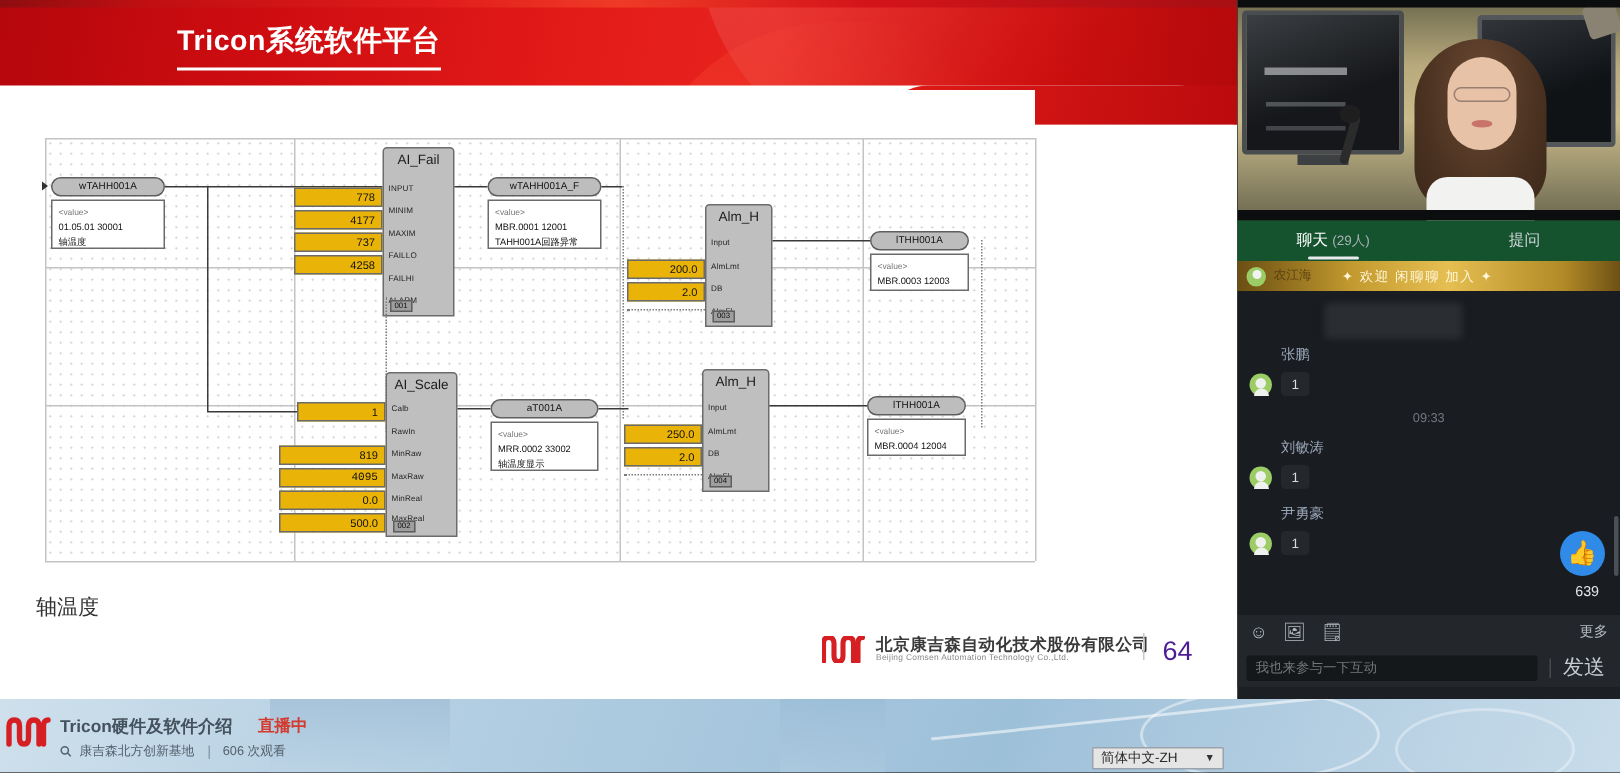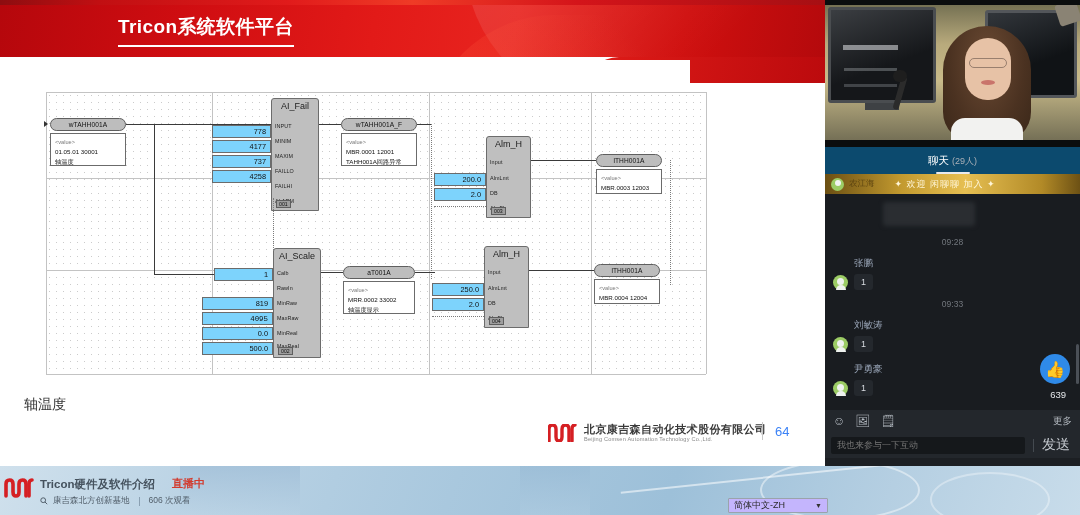--- a/index.html
+++ b/index.html
@@ -51,21 +51,21 @@
   }
   .slide-title {
     position: absolute; left: 118px; top: 14px;
     font-size: 19px; font-weight: bold; color: #ffffff;
     letter-spacing: 0.4px; z-index: 5;
     border-bottom: 2px solid #ffffff; padding-bottom: 5px;
   }
 
   
   .diagram {
-    position: absolute; left: 0; top: 88px; width: 788px; height: 300px; margin-left: 16px;
+    position: absolute; left: 0; top: 88px; width: 788px; height: 300px;
   }
   .grid {
     position: absolute; left: 30px; top: 4px; width: 660px; height: 282px;
     background-image:
       radial-gradient(circle, #b9b9b9 0.6px, transparent 0.7px);
     background-size: 7px 7px;
     opacity: .75;
   }
   .vline { position:absolute; width:1px; background:#c3c3c3; }
   .hline { position:absolute; height:1px; background:#c3c3c3; }
@@ -85,21 +85,21 @@
     font-size: 5.4px; color: #1f1f1f; letter-spacing:.1px;
     white-space: nowrap;
   }
   .fb-tag {
     position: absolute; bottom: 2px; left: 4px;
     font-size: 5.2px; color: #101010; background:#9e9e9e;
     border:1px solid #5e5e5e; padding: 0 2px;
   }
 
   .numbox {
-    position: absolute; background: #7dd3fc; border: 1px solid #6b6b6b;
+    position: absolute; background: #eab308; border: 1px solid #6b6b6b;
     font-size: 7.4px; color: #111; text-align: right;
     padding-right: 4px; line-height: 12px; height: 13px;
   }
 
   .tagpill {
     position: absolute; height: 13px; background:#bdbdbd;
     border:1px solid #5f5f5f; border-radius: 7px;
     font-size: 6.6px; color:#111; text-align:center; line-height:12px;
     letter-spacing:.1px;
   }
@@ -132,21 +132,21 @@
     font-size:11px; font-weight:bold; color:#3a3a3a; letter-spacing:.4px;
   }
   .corp-en {
     position:absolute; left:584px; top:436px;
     font-size:5.6px; color:#8a8a8a; letter-spacing:.2px;
   }
   .footer-div {
     position:absolute; left:762px; top:422px; width:1px; height:18px; background:#c8c8c8;
   }
   .page-no {
-    position:absolute; left:775px; top:424px; font-size:13px; color:#3b82f6;
+    position:absolute; left:775px; top:424px; font-size:18px; color:#4c1d95;
   }
 
   
   #right {
     position:absolute; left:825px; top:0; width:255px; height:466px;
     background:#1c1f23;
   }
   .video {
     position:absolute; left:0; top:0; width:255px; height:147px;
     background:#10140f; overflow:hidden;
@@ -177,21 +177,21 @@
     background:#2b2b2b; transform: rotate(16deg); border-radius:3px;}
   .v-mic-h { position:absolute; left:68px; top:70px; width:14px; height:12px;
     background:#1e1e1e; border-radius:7px; }
   .v-bar-top { position:absolute; left:0; top:0; width:255px; height:5px; background:#0b0d0e; }
   .v-bar-bot { position:absolute; left:0; bottom:0; width:255px; height:7px; background:#0b0d0e; }
   .v-boom { position:absolute; left:232px; top:2px; width:22px; height:22px;
     background:#8a8374; border-radius:3px; transform:rotate(-18deg); }
 
   .chat-tabs {
     position:absolute; left:0; top:147px; width:255px; height:27px;
-    background:#0c4a6e; display:flex; align-items:center;flex-direction:column;
+    background:#14532d; display:flex; align-items:center;
   }
   .chat-tab {
     flex:1; text-align:center; font-size:10.5px; color:#cfd4da; position:relative;
     line-height:27px; cursor:pointer;
   }
   .chat-tab.active { color:#ffffff; }
   .chat-tab.active::after{
     content:""; position:absolute; left:50%; bottom:1px; transform:translateX(-50%);
     width:34px; height:2px; background:#e8eaed; border-radius:1px;
   }
@@ -269,22 +269,22 @@
   .bb-art2{position:absolute;left:520px;top:-20px;width:70px;height:85px;background:linear-gradient(180deg,rgba(150,185,212,.85),rgba(215,232,243,.2));}
   .bb-art3{position:absolute;left:760px;top:-6px;width:160px;height:60px;border:2px solid rgba(255,255,255,.45);border-radius:50%;}
   .bb-art4{position:absolute;left:930px;top:6px;width:120px;height:55px;border:2px solid rgba(255,255,255,.35);border-radius:50%;}
   .bb-art5{position:absolute;left:620px;top:10px;width:300px;height:2px;background:rgba(255,255,255,.55);transform:rotate(-6deg);}
   .bb-logo{position:absolute;left:4px;top:12px;}
   .bb-title{position:absolute;left:40px;top:11px;font-size:11.5px;color:#45525e;font-weight:bold;}
   .bb-badge{position:absolute;left:172px;top:10px;font-size:11px;color:#d23b2e;font-weight:bold;filter:blur(.4px);}
   .bb-sub{position:absolute;left:40px;top:29px;font-size:8.5px;color:#53606c;display:flex;align-items:center;gap:5px;}
   .bb-dot{width:1px;height:9px;background:#8aa0b2;display:inline-block;margin:0 4px;}
   .lang-select{
-    position:absolute; left:728px; top:498px; width:100px; height:15px;
-    background:#c4b5fd; border:1px solid #9aa3ab; border-radius:1px;
+    position:absolute; left:728px; top:498px; width:88px; height:15px;
+    background:#e5e5e5; border:1px solid #9aa3ab; border-radius:1px;
     font-size:9px; color:#2b2b2b; display:flex; align-items:center;
     padding-left:5px; z-index:20;
   }
   .lang-caret{ margin-left:auto; margin-right:5px; font-size:7px; color:#333; }
 </style>
 </head>
 <body>
 
 <div id="root">
 
@@ -462,21 +462,20 @@
 
     <div class="welcome">
       <div class="w-av"></div>
       <div class="w-name">农江海</div>
       <div class="w-text">✦ 欢迎 闲聊聊 加入 ✦</div>
     </div>
 
     <div class="chat-body">
       <div class="blurred-msg"></div>
       <div style="height:36px;"></div>
-      <div class="ts">09:28</div>
 
       <div class="msg">
         <div class="av"></div>
         <div class="msg-col">
           <div class="msg-name">张鹏</div>
           <div class="msg-text">1</div>
         </div>
       </div>
 
       <div class="ts">09:33</div>

